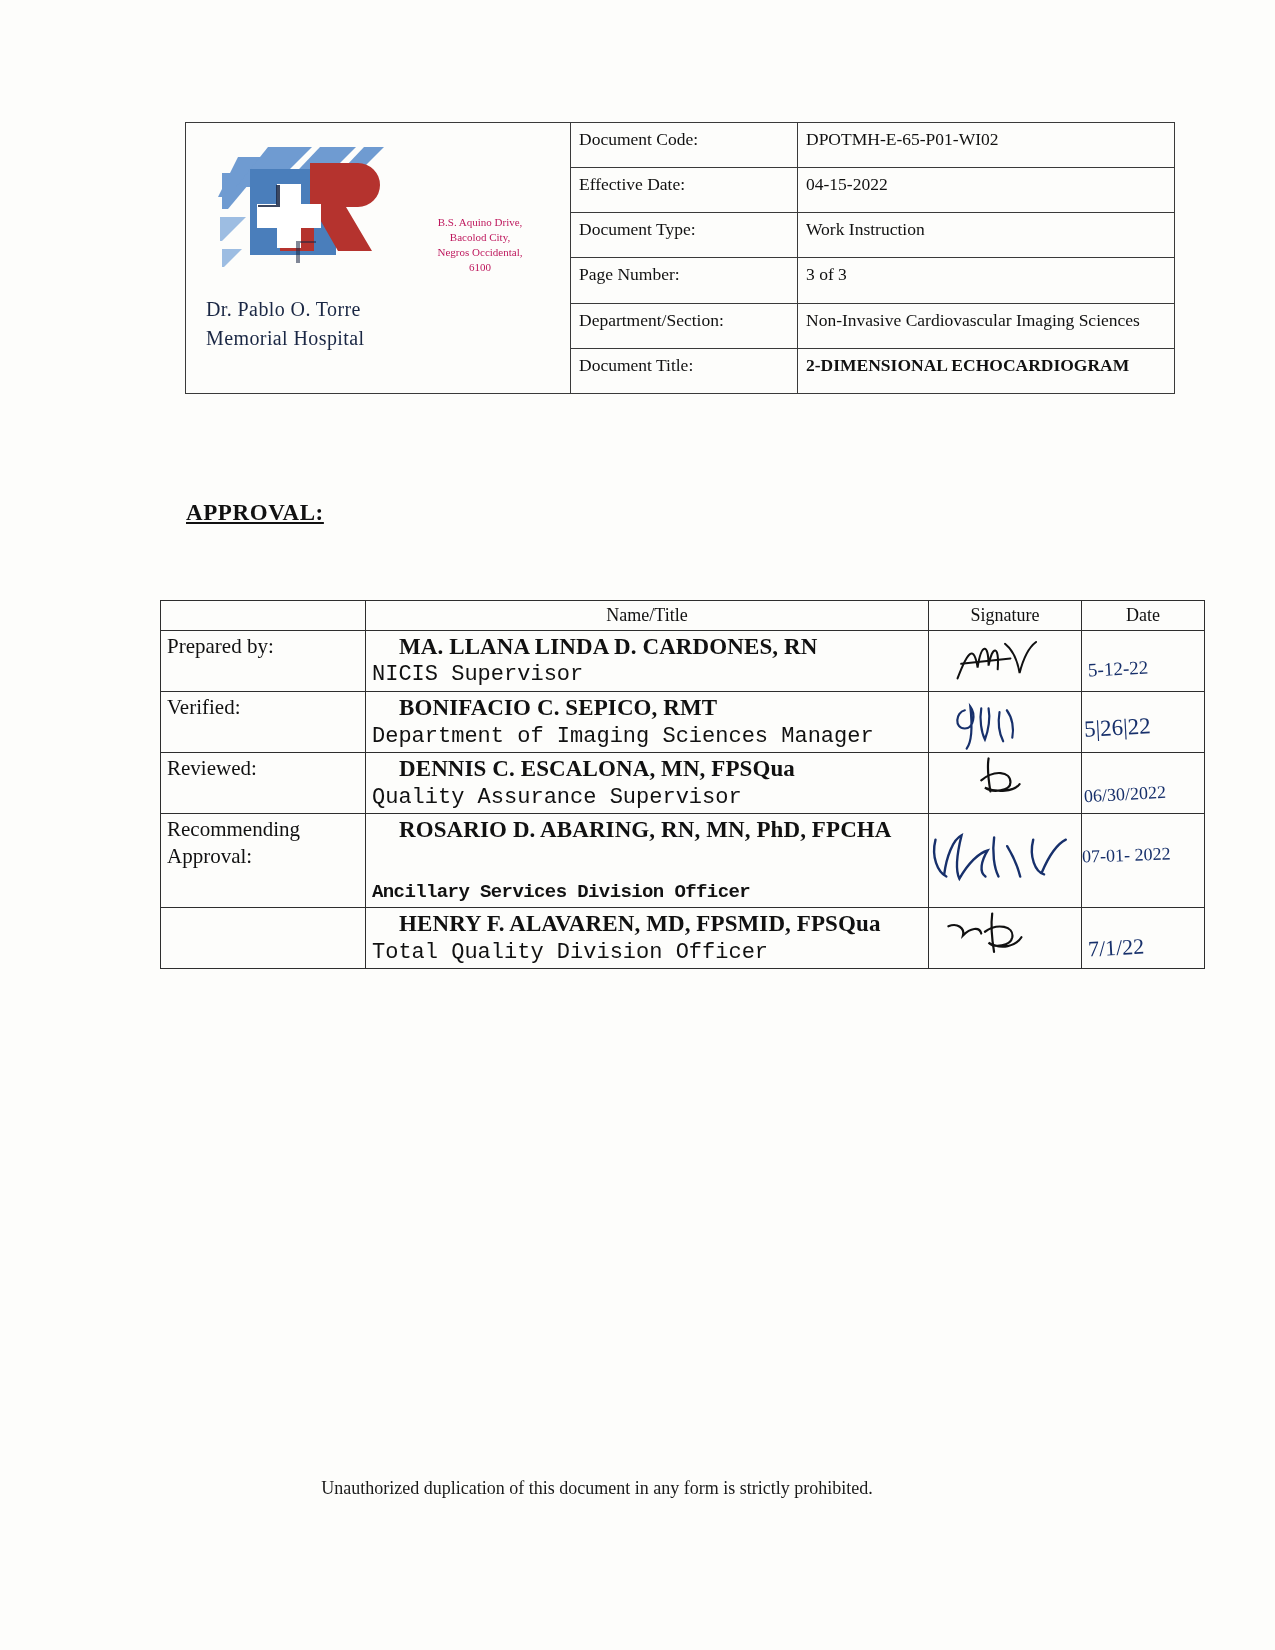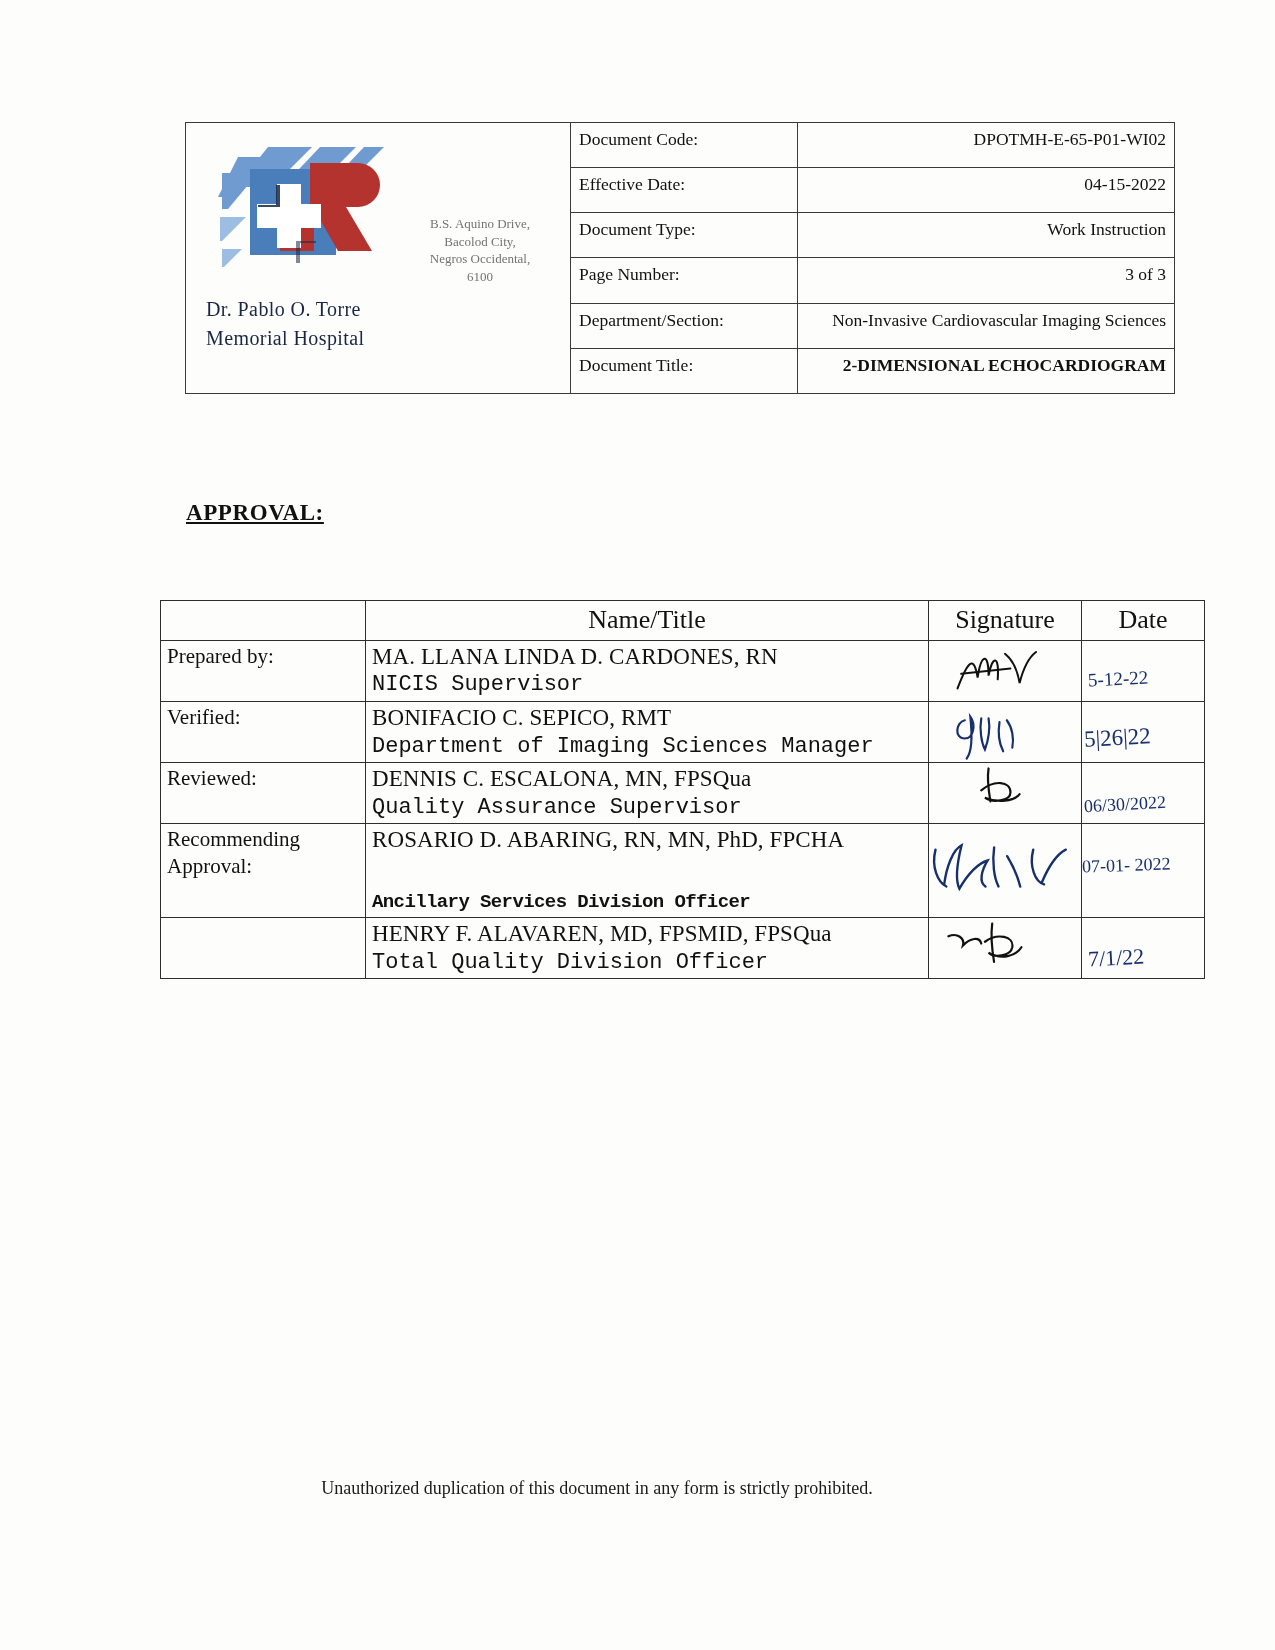--- a/index.html
+++ b/index.html
@@ -39,21 +39,21 @@
     font-size: 17.5px;
     line-height: 1.45;
   }
   .logo-cell {
     width: 368px;
     padding: 0;
     position: relative;
     vertical-align: middle;
   }
   .label-cell { width: 210px; }
-  .value-cell { width: 360px; text-align: right; }
+  .value-cell { width: 360px; }
   .bold { font-weight: bold; }
 
   .logo-wrap {
     position: relative;
     height: 262px;
     width: 366px;
   }
   .logo-art {
     position: absolute;
     left: 22px;
@@ -75,23 +75,23 @@
   }
   .hospital-name .sc {
     font-size: 20px;
   }
   .address {
     position: absolute;
     left: 212px;
     top: 88px;
     width: 148px;
     text-align: center;
-    font-size: 13px;
+    font-size: 11px;
     line-height: 1.35;
-    color: #737373;
+    color: #be185d;
   }
 
   
   .approval-heading {
     position: absolute;
     left: 186px;
     top: 500px;
     font-size: 23px;
     font-weight: bold;
     letter-spacing: 0.6px;
@@ -115,35 +115,36 @@
     line-height: 1.25;
     font-weight: normal;
   }
   .col-role { width: 192px; }
   .col-name { width: 550px; }
   .col-sig  { width: 140px; }
   .col-date { width: 110px; }
 
   .approval-table thead td {
     text-align: center;
-    font-size: 26px;
+    font-size: 18px;
     padding-top: 3px;
     padding-bottom: 3px;
   }
   .role-cell {
     font-size: 22px;
     padding-top: 6px;
     line-height: 1.22;
     margin-top: 28px;
   }
   .name-line {
-    font-weight: normal;
+    font-weight: bold;
     font-size: 23px;
     letter-spacing: 0.1px;
     white-space: nowrap;
+    margin-left: 27px;
   }
   .title-line {
     font-size: 22px;
     white-space: nowrap;
     font-family: Liberation Mono, monospace;
   }
   .title-line.condensed {
     font-size: 19px;
     letter-spacing: -0.6px;
     font-weight: 600;

